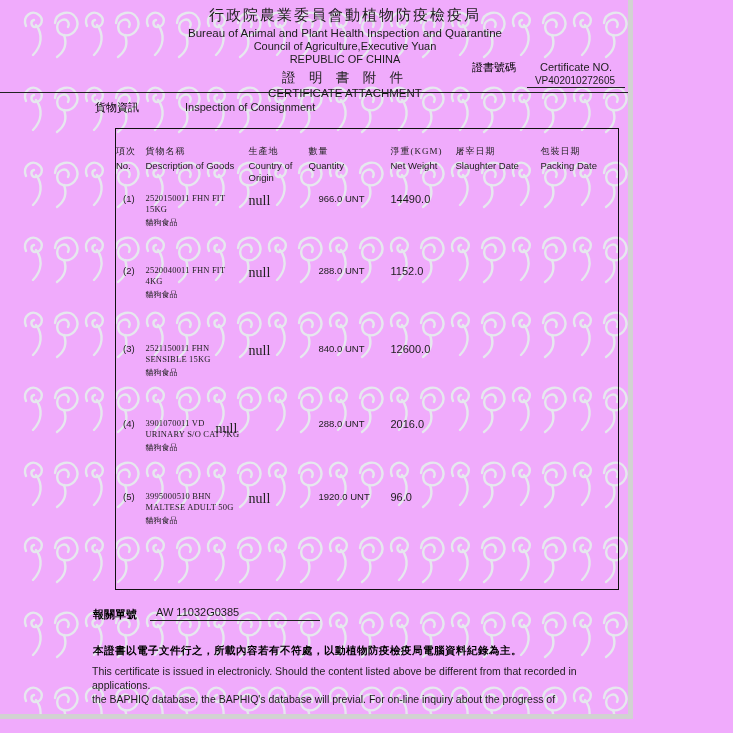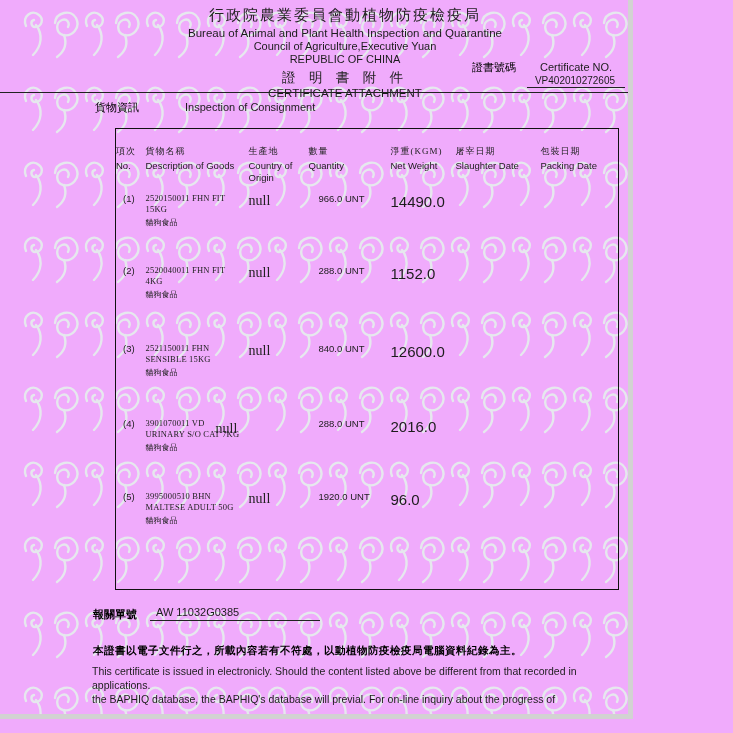--- a/index.html
+++ b/index.html
@@ -58,21 +58,21 @@
   table.goods th, table.goods td { vertical-align:top; text-align:left; font-weight:normal; }
   table.goods thead tr { height:64px; }
   table.goods thead th { padding-top:16px; }
   .h-zh { font-family:"Liberation Serif", serif; font-size:9px; letter-spacing:1px; color:#222; line-height:12px; }
   .h-en { font-size:9.5px; color:#1c1c1c; line-height:12px; margin-top:3px; }
   .c-no   { font-size:9.5px; padding-left:7px; }
   .c-desc { font-family:"Liberation Serif", serif; font-size:8.5px; line-height:11px; letter-spacing:0.2px; padding-right:4px; color:#222; }
   .c-cat  { font-family:"Liberation Serif", serif; font-size:8px; margin-top:2px; color:#222; }
   .c-org  { font-family:"Liberation Serif", serif; font-size:14px; color:#222; }
   .c-qty  { font-size:9.5px; padding-left:10px; }
-  .c-net  { font-size:15px;margin-top:24px; }
+  .c-net  { font-size:11px;margin-top:24px; }
   .origin-shift { position:relative; left:-33px; top:3px; }
   
   .decl-zh {
     position:absolute; left:93px; top:607px; z-index:2;
     font-family:"Liberation Serif", serif; font-weight:700; font-size:11px; color:#000;
   }
   .decl-value {
     position:absolute; left:150px; top:606px; width:170px; z-index:2;
     font-size:11px; padding:0 0 2px 6px; border-bottom:1.4px solid #222;
   }

